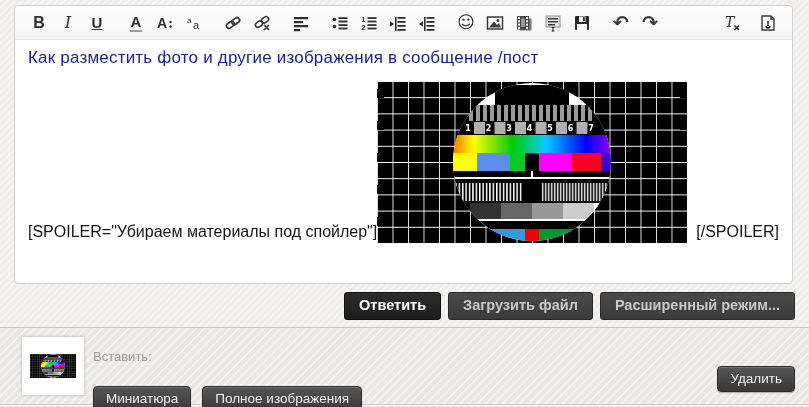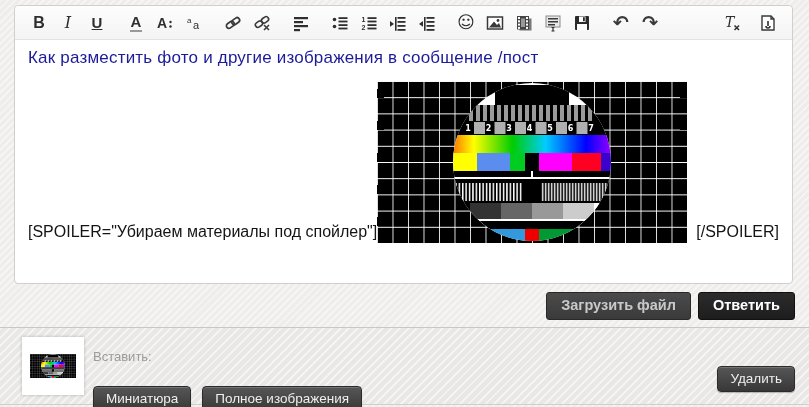--- a/index.html
+++ b/index.html
@@ -441,22 +441,23 @@
       <span class="bbcode">[SPOILER="Убираем материалы под спойлер"]</span>
       <svg class="test-card" viewBox="0 0 310 162" width="310" height="162">
           <use href="#testcard"></use>
         </svg>
       <span class="bbcode spoiler-close">[/SPOILER]</span>
     </div>
   </div>
 </div>
 
 <div class="actions">
+  <button class="btn btn-dark">Ответить</button>
   <button class="btn btn-gray">Загрузить файл</button>
-  <button class="btn btn-dark">Ответить</button>
+  <button class="btn btn-gray">Расширенный режим...</button>
 </div>
 
 <div class="attach">
   <div class="thumb-box">
     <svg viewBox="0 0 310 162" width="46" height="32">
         <use href="#testcard"></use>
       </svg>
   </div>
   <div class="attach-info">
     <div class="attach-insert">Вставить:</div>

